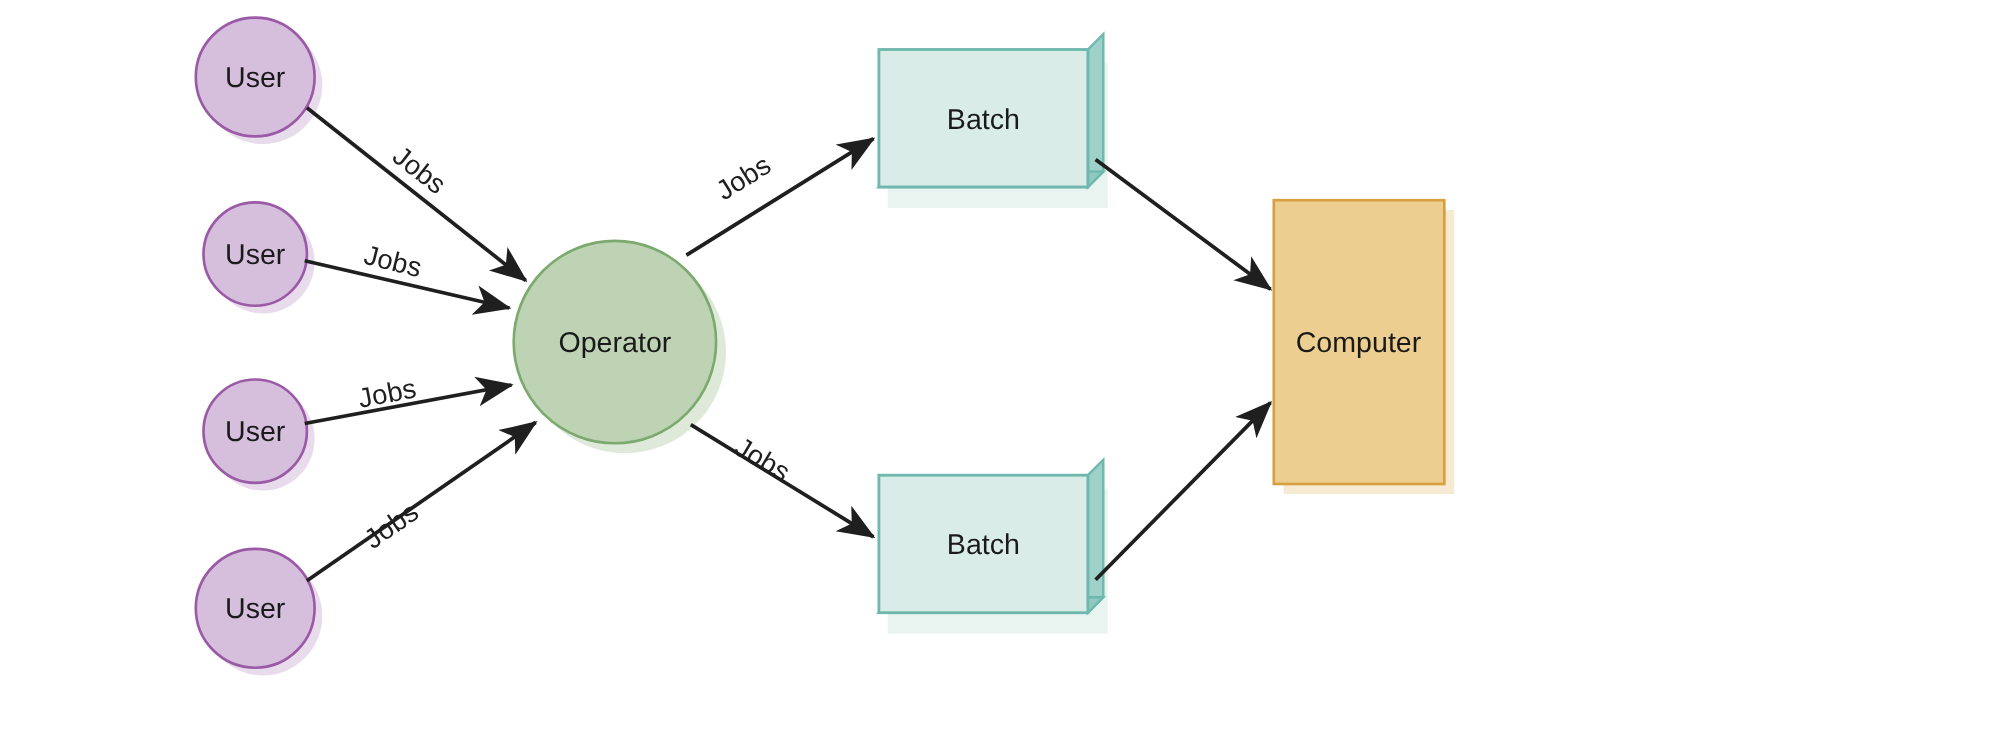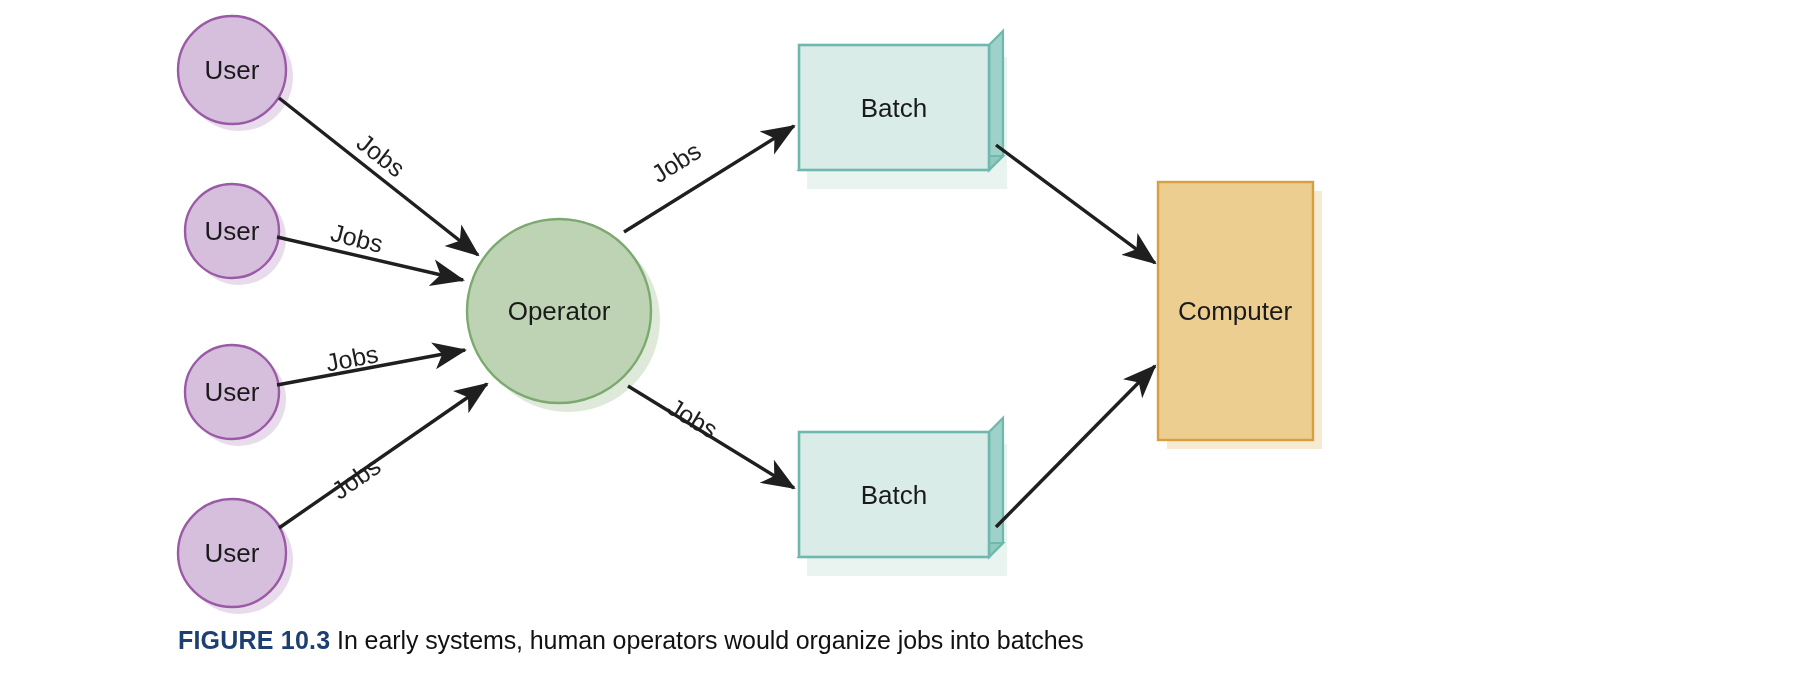--- a/index.html
+++ b/index.html
@@ -165,17 +165,14 @@
 
     <g>
       <line class="flow-line" x1="996" y1="145" x2="1155" y2="263" marker-end="url(#arrowhead)"></line>
     </g>
 
     <g>
       <line class="flow-line" x1="996" y1="527" x2="1155" y2="366" marker-end="url(#arrowhead)"></line>
     </g>
   </svg>
 
-  <div class="caption">
-    <span class="caption-label">FIGURE 10.3</span><span> </span><span class="caption-text">In early systems, human operators would organize jobs into batches</span>
-  </div>
 
 </div>
 
 </body></html>

